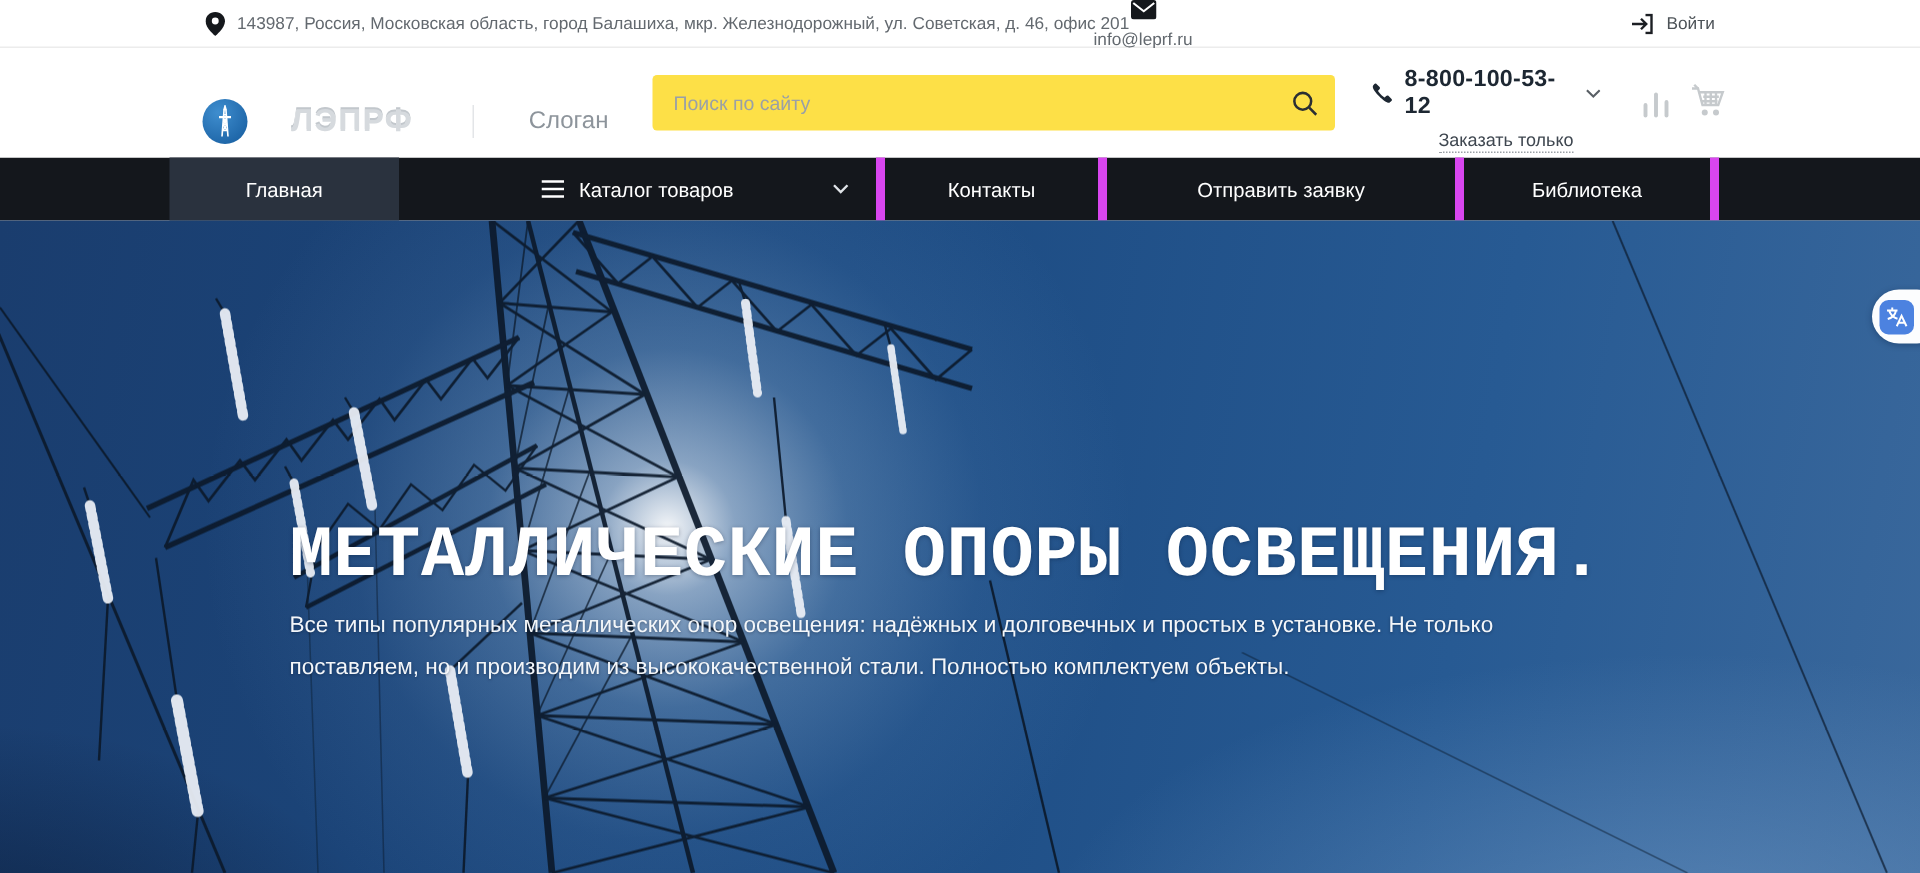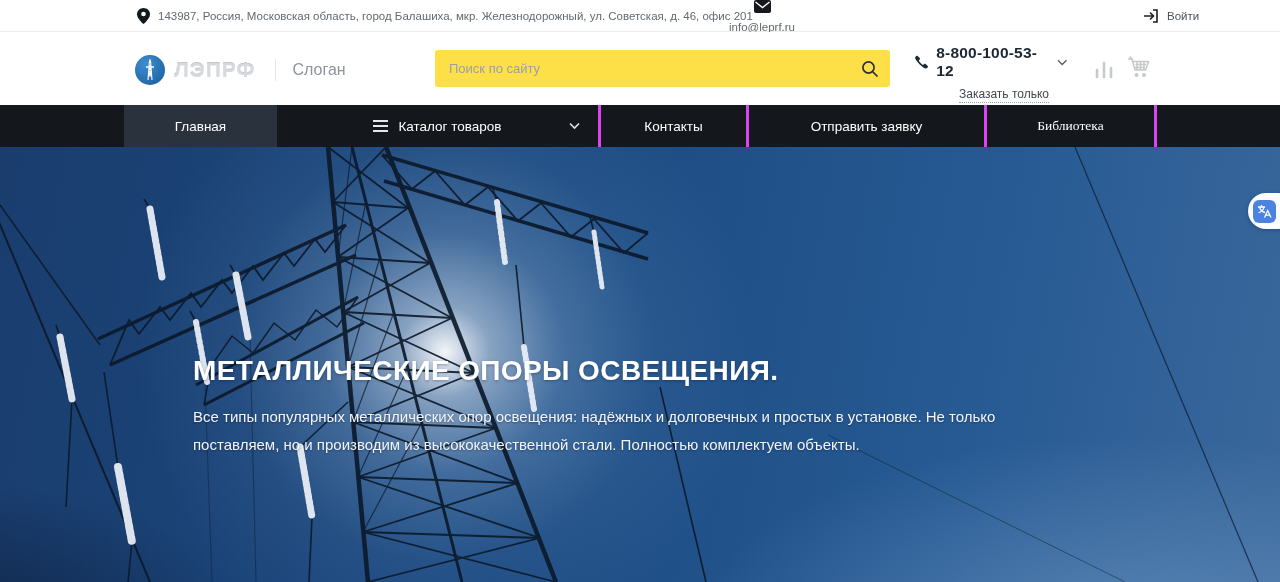--- a/index.html
+++ b/index.html
@@ -5,26 +5,26 @@
   * { margin:0; padding:0; box-sizing:border-box; }
   html,body { width:1280px; height:582px; overflow:hidden;
     font-family:"Liberation Sans", sans-serif; background:#fff; }
 
   
   .topbar { position:relative; height:32px; background:#fff; border-bottom:1px solid #ececec; }
   .tb-item { position:absolute; top:0; height:32px; display:flex; align-items:center; gap:8px;
     font-size:11.5px; color:#63696f; }
   .tb-address { left:137px; }
   .tb-email   { left:729px; cursor:pointer;flex-direction:column; }
-  .tb-login   { left:1144px; color:#4c5257; cursor:pointer;align-items:center; }
+  .tb-login   { left:1088px; color:#4c5257; cursor:pointer;align-items:center; }
   .tb-item svg { flex:0 0 auto; }
 
   
   .header { position:relative; height:73px; background:#fff; }
-  .logo-group { position:absolute; left:135px; top:1px; height:73px; display:flex; align-items:center; cursor:pointer; }
+  .logo-group { position:absolute; left:135px; top:12px; height:73px; display:flex; align-items:center; cursor:pointer;gap:20px; }
   .logo-circle { width:30px; height:30px; border-radius:50%;
     background:radial-gradient(circle at 35% 30%, #3f8ecf, #1f67a9 75%);
     display:flex; align-items:center; justify-content:center; }
   .logo-text { margin-left:9px; font-size:21px; font-weight:bold; letter-spacing:1px;
     color:#d6dade; text-shadow:0 1px 0 #fff, 0 -1px 0 #c2c7cc; }
   .logo-divider { width:1px; height:22px; background:#e3e5e8; margin:0 16px 0 20px; }
   .slogan { font-size:16px; color:#8d949b; }
 
   .search-box { position:absolute; left:435px; top:18px; width:455px; height:37px;
     background:#fde047; border-radius:3px; display:flex; align-items:center; }
@@ -43,40 +43,40 @@
 
   .hdr-icon { position:absolute; cursor:pointer; }
   .icon-compare { left:1094px; top:26px; }
   .icon-cart    { left:1127px; top:23px; }
 
   
   .nav { display:flex; height:42px; background:#14171c; }
   .nav-spacer { width:113px; }
   .nav-fill { flex:1; }
   .nav-item { position:relative; display:flex; align-items:center; justify-content:center;
-    gap:10px; color:#fff; font-size:13.5px; cursor:pointer; border-right:3px solid #d946ef; }
+    gap:10px; color:#fff; font-size:13.5px; cursor:pointer; border-right:6px solid #d946ef; }
   .nav-item:nth-child(2) { border-right:none; }
-  .ni-home    { width:153px; background:#2a323e;margin-left:11px; }
+  .ni-home    { width:153px; background:#2a323e; }
   .ni-catalog { width:324px; }
   .ni-catalog .chev { position:absolute; right:18px; top:17px; }
   .ni-request { width:238px; }
   .ni-contacts{ width:148px; }
-  .ni-library { width:170px;font-family:Liberation Serif, serif; }
+  .ni-library { width:170px; }
 
   
   .hero { position:relative; height:435px; overflow:hidden;
     background:
       radial-gradient(circle at 445px 205px, rgba(255,255,255,.95) 0px, rgba(225,238,250,.55) 45px, rgba(165,200,232,.28) 120px, rgba(120,165,212,.10) 210px, rgba(0,0,0,0) 310px),
       radial-gradient(ellipse 700px 320px at 88% 112%, rgba(125,165,208,.50), rgba(0,0,0,0) 62%),
       radial-gradient(ellipse 520px 300px at -2% 115%, rgba(4,14,34,.55), rgba(0,0,0,0) 55%),
       linear-gradient(100deg, #1a3d6e 0%, #1c4a81 42%, #275a93 75%, #3a689c 100%); }
   .hero-art { position:absolute; left:0; top:0; }
   .hero-text { position:absolute; left:193px; top:203px; width:880px; color:#fff; }
-  .hero-title { font-size:28px; font-weight:bold; letter-spacing:.4px; line-height:42px;
-    text-shadow:0 1px 3px rgba(0,20,45,.35); }
+  .hero-title { font-size:48px; font-weight:bold; letter-spacing:.4px; line-height:42px;
+    text-shadow:0 1px 3px rgba(0,20,45,.35);font-family:Liberation Mono, monospace; }
   .hero-desc { margin-top:11px; width:868px; font-size:15px; line-height:28px; color:#f3f6f9;
     text-shadow:0 1px 2px rgba(0,20,45,.4); }
 
   .translate-widget { position:absolute; right:-16px; top:46px; width:48px; height:36px;
     background:#fcfdfe; border-radius:18px; box-shadow:0 1px 4px rgba(0,25,60,.35);
     display:flex; align-items:center; cursor:pointer; }
   .translate-badge { width:23px; height:23px; margin-left:5px; border-radius:6px;
     background:#4c82e0; display:flex; align-items:center; justify-content:center; }
 </style>
 </head>

